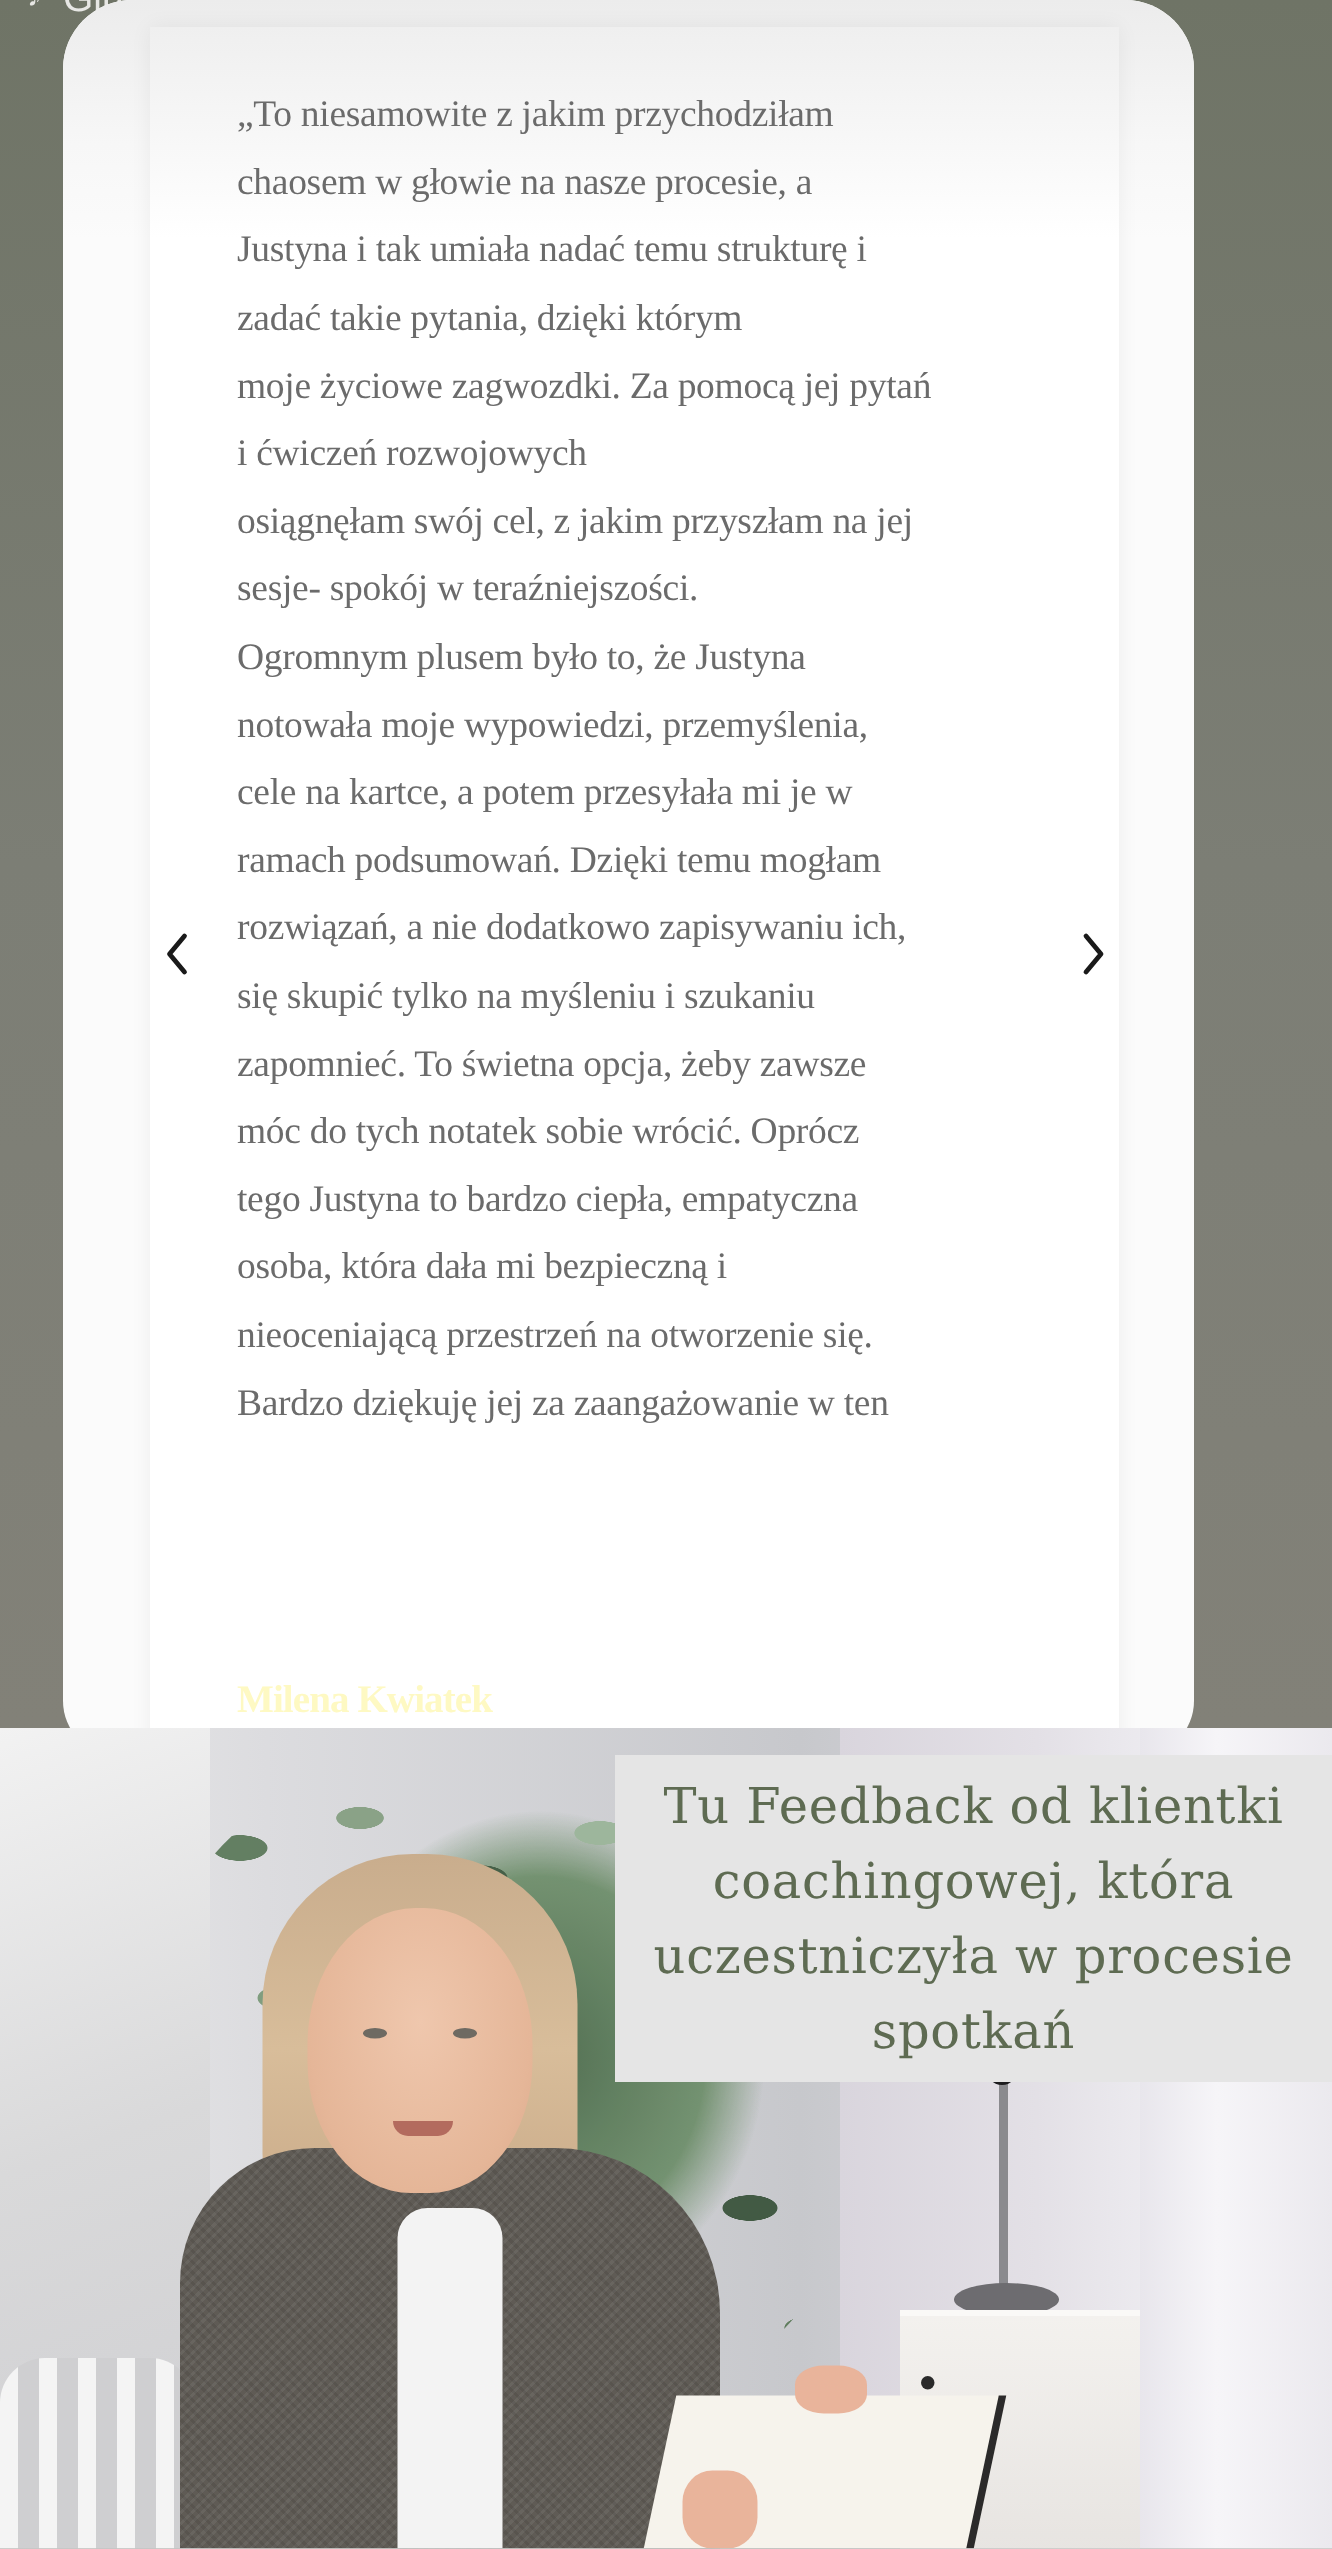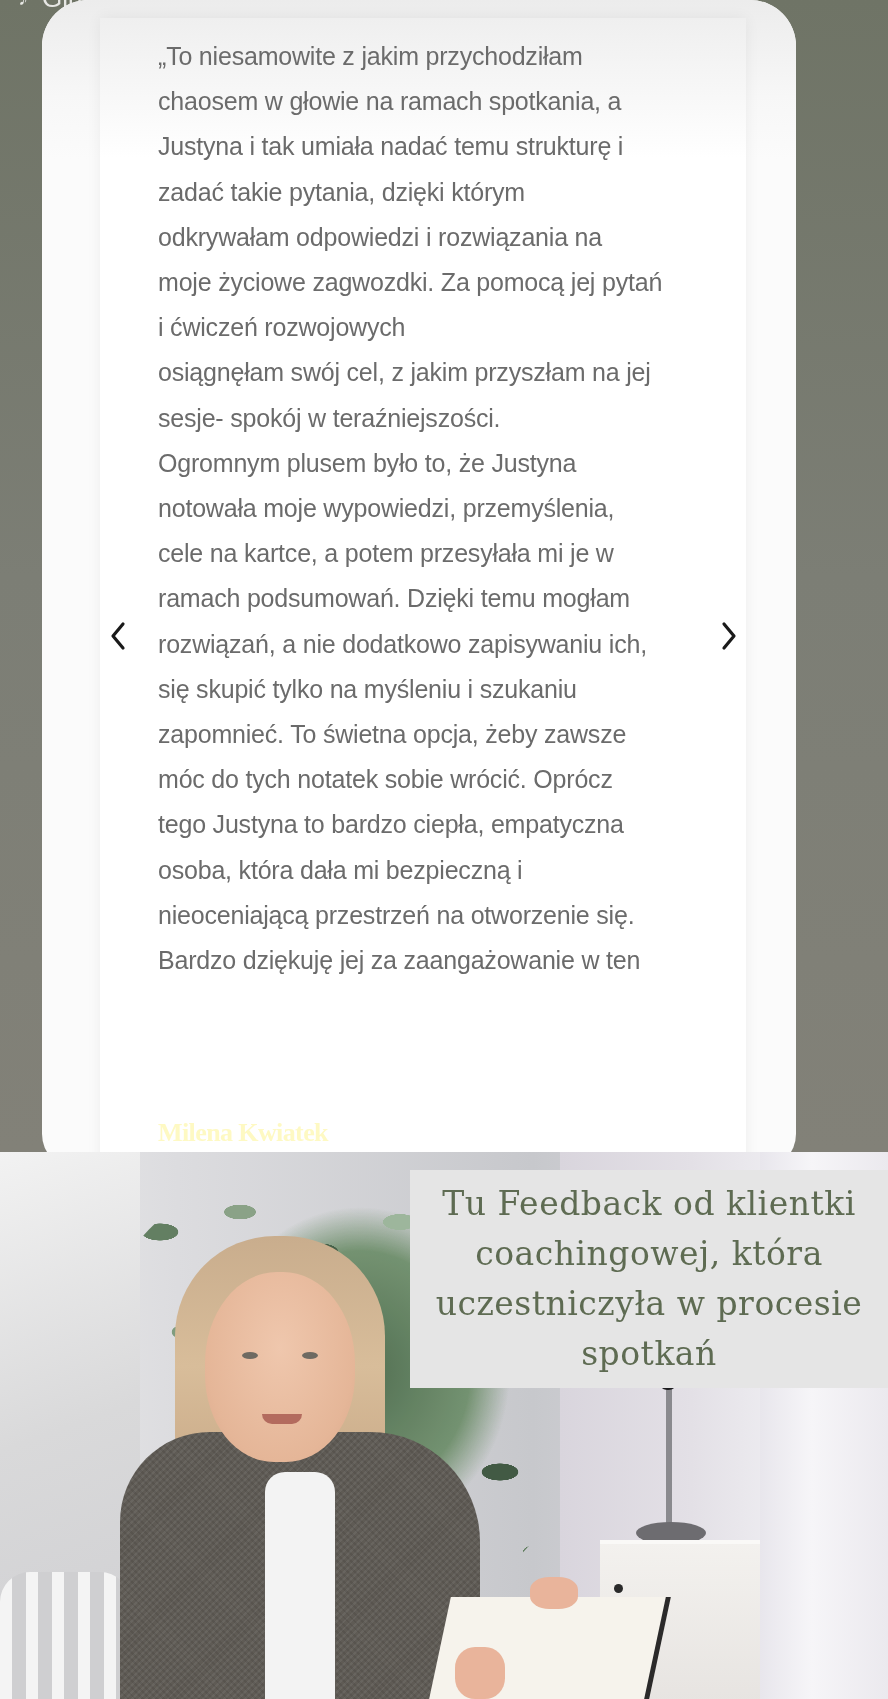--- a/index.html
+++ b/index.html
@@ -31,23 +31,23 @@
   .inner-panel {
     position:absolute; left:58px; top:18px; width:646px; height:1152px;
     background:#ffffff;
     box-shadow:0 0 14px rgba(0,0,0,0.06);
   }
   .inner-panel::before {
     content:""; position:absolute; left:0; top:0; right:0; height:140px;
     background:linear-gradient(180deg,#efefef 0%, #fafafa 70%, rgba(255,255,255,0) 100%);
   }
   .quote {
-    position:absolute; left:158px; top:34px; width:540px;
+    position:absolute; left:158px; top:54px; width:540px;
     color:#6b6b6b; font-size:25px; line-height:45.2px;
-    font-family:Liberation Sans, sans-serif; letter-spacing:-0.2px;
+    font-family:Liberation Serif, serif; letter-spacing:-0.2px;
   }
   .quote .line { display:block; white-space:nowrap; }
   .author {
     position:absolute; left:158px; top:1118px;
     color:#fef9c3; font-size:26px; font-weight:bold;
     font-family:"Liberation Serif", serif; letter-spacing:-0.6px;
   }
   .chev {
     position:absolute; top:616px; width:30px; height:40px;
     display:flex; align-items:center; justify-content:center; cursor:pointer;
@@ -158,24 +158,23 @@
   <span class="music-icon">♪</span>
   <span>Giulio Cercato - Beautiful</span>
 </div>
 
 <div class="card">
   <div class="inner-panel"></div>
 </div>
 
 <div class="quote">
   <span class="line">„To niesamowite z jakim przychodziłam</span>
-  <span class="line">chaosem w głowie na ramach spotkania, a</span>
+  <span class="line">chaosem w głowie na nasze procesie, a</span>
   <span class="line">Justyna i tak umiała nadać temu strukturę i</span>
   <span class="line">zadać takie pytania, dzięki którym</span>
-  <span class="line">odkrywałam odpowiedzi i rozwiązania na</span>
   <span class="line">moje życiowe zagwozdki. Za pomocą jej pytań</span>
   <span class="line">i ćwiczeń rozwojowych</span>
   <span class="line">osiągnęłam swój cel, z jakim przyszłam na jej</span>
   <span class="line">sesje- spokój w teraźniejszości.</span>
   <span class="line">Ogromnym plusem było to, że Justyna</span>
   <span class="line">notowała moje wypowiedzi, przemyślenia,</span>
   <span class="line">cele na kartce, a potem przesyłała mi je w</span>
   <span class="line">ramach podsumowań. Dzięki temu mogłam</span>
   <span class="line">rozwiązań, a nie dodatkowo zapisywaniu ich,</span>
   <span class="line">się skupić tylko na myśleniu i szukaniu</span>

